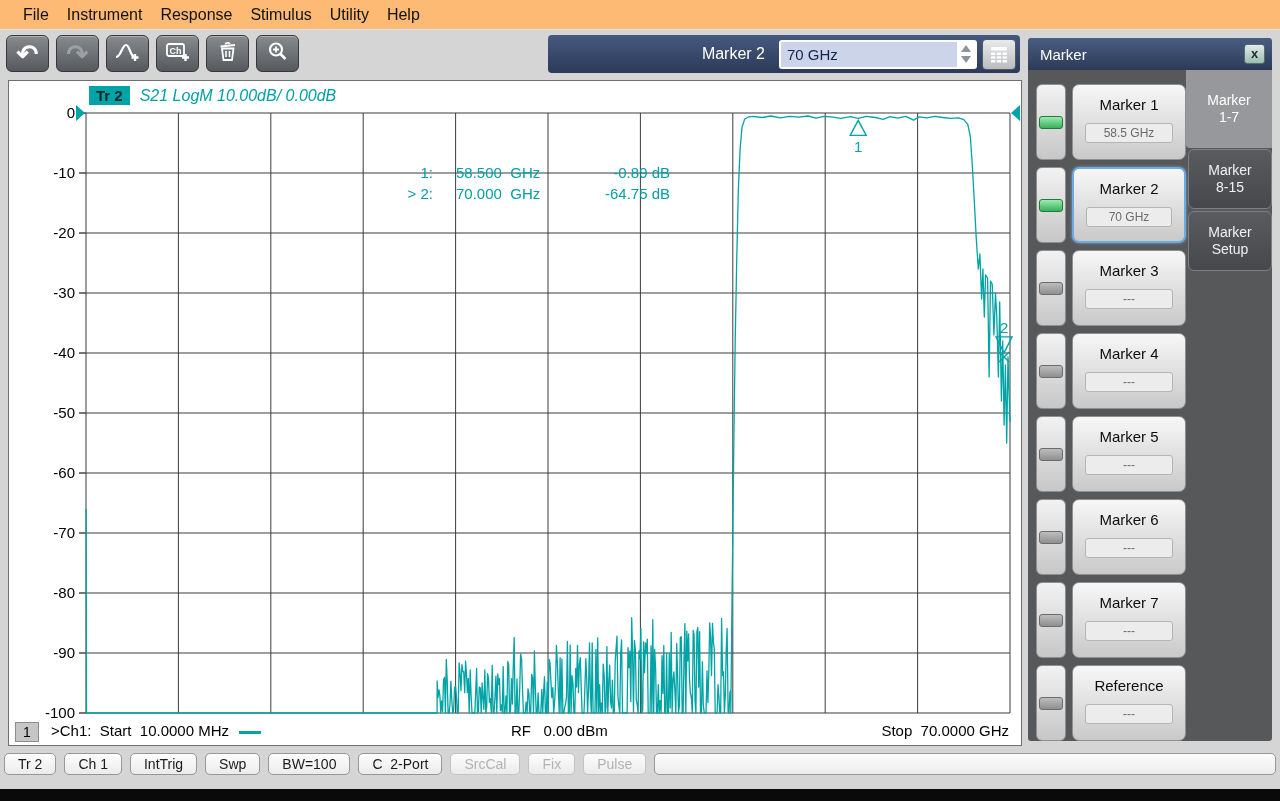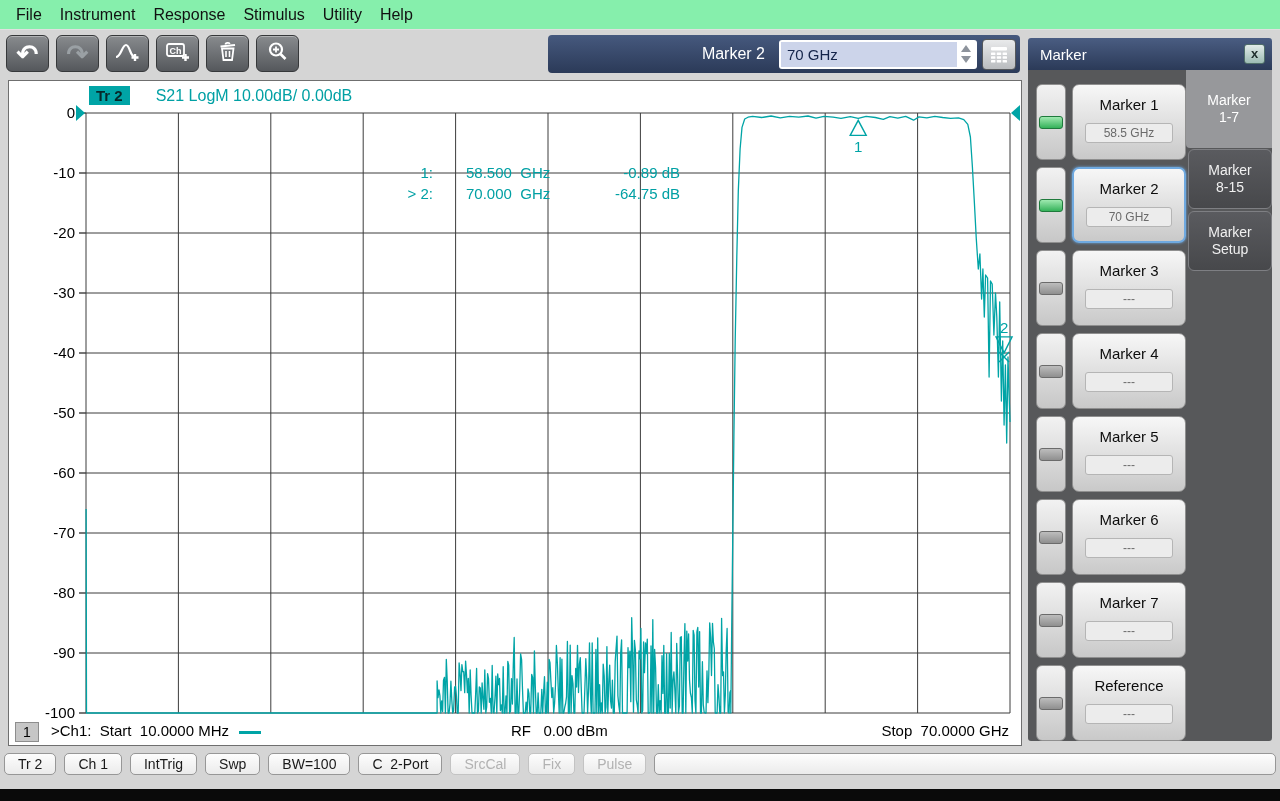--- a/index.html
+++ b/index.html
@@ -1,22 +1,22 @@
 <!DOCTYPE html>
 <html><head>
 <meta charset="utf-8">
 <style>
   * { margin:0; padding:0; box-sizing:border-box; }
   html,body { width:1280px; height:801px; overflow:hidden; }
   body { font-family:"Liberation Sans", sans-serif; background:#d5d5d5; position:relative; }
   .pre { white-space:pre; }
 
   
-  .menubar { position:absolute; left:0; top:0; width:1280px; height:30px; background:#86efac;
-             display:flex; align-items:center; gap:18px; padding-left:16px;
+  .menubar { position:absolute; left:0; top:0; width:1280px; height:30px; background:#fdba74;
+             display:flex; align-items:center; gap:18px; padding-left:23px;
              font-size:16px; color:#111; border-bottom:1px solid #e0e0e0;}
   .menu-item { cursor:default; }
 
   
   .toolbar { position:absolute; left:0; top:30px; width:1280px; height:48px; background:#d5d5d5; }
   .tb-buttons { position:absolute; left:6px; top:5px; display:flex; gap:7px; }
   .tb-btn { width:43px; height:37px; border-radius:6px; border:1px solid #36383a;
             background:linear-gradient(#888b8e,#55585c);
             box-shadow:inset 0 1px 0 rgba(255,255,255,.35);
             display:flex; align-items:center; justify-content:center; color:#fff; }
@@ -41,24 +41,24 @@
                 background:linear-gradient(#e9eaeb,#b9bcbf); display:flex; align-items:center; justify-content:center; }
 
   
   .chart { position:absolute; left:8px; top:80px; width:1014px; height:666px; background:#fff;
            border:1px solid #6f6f6f; }
   .chart svg { position:absolute; left:0; top:0; overflow:visible; }
   .watermark { position:absolute; left:118px; top:300px; width:950px; font-family:"DejaVu Serif", serif;
                font-weight:bold; font-size:57px; letter-spacing:2px; color:#e3e3e3; z-index:0; }
   .trace-title { position:absolute; left:80px; top:5px; z-index:3; display:flex; align-items:center; }
   .tr-chip { background:#00a4a6; color:#06282a; font-size:15px; font-weight:bold; padding:1px 7px; }
-  .tr-title { color:#00a0a4; font-size:16px; margin-left:26px; }
+  .tr-title { color:#00a0a4; font-size:16px; margin-left:10px;font-style:italic; }
   .readout-line { position:absolute; left:360px; z-index:3; display:flex; color:#00a0a4; font-size:15px; }
   .ro-id   { width:64px; text-align:right; }
-  .ro-freq { width:140px; margin-left:33px; }
+  .ro-freq { width:140px; margin-left:23px; }
   .ro-val  { width:74px; text-align:right; }
   .chart-status { position:absolute; left:0; bottom:2px; width:100%; height:21px; z-index:3;
                   font-size:15px; color:#000; }
   .ch-badge { position:absolute; left:6px; top:0; width:24px; height:20px; background:#c6c6c6;
               border:1px solid #8d8d8d; text-align:center; line-height:18px; font-size:14px; }
   .st-left { position:absolute; left:42px; top:0; }
   .st-dash { display:inline-block; width:22px; height:3px; background:#00a4a6; margin-left:10px;
              vertical-align:middle; }
   .st-mid { position:absolute; left:502px; top:0; }
   .st-right { position:absolute; right:12px; top:0; }

